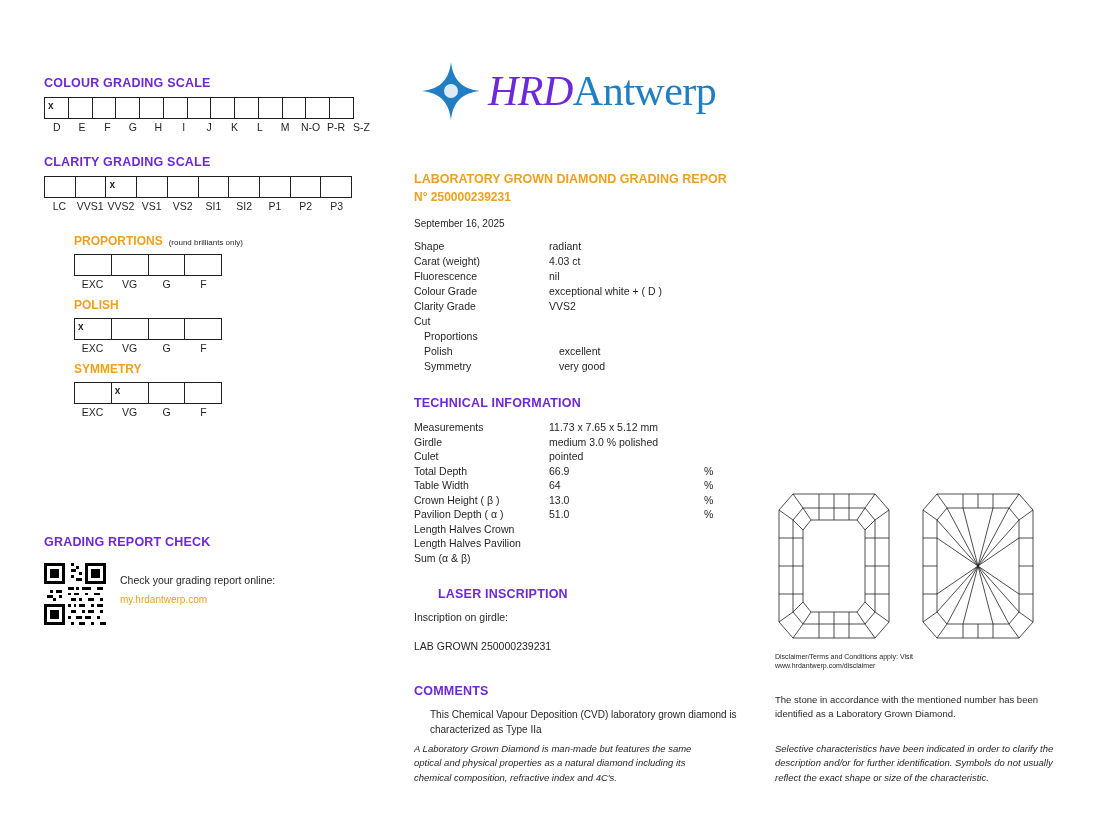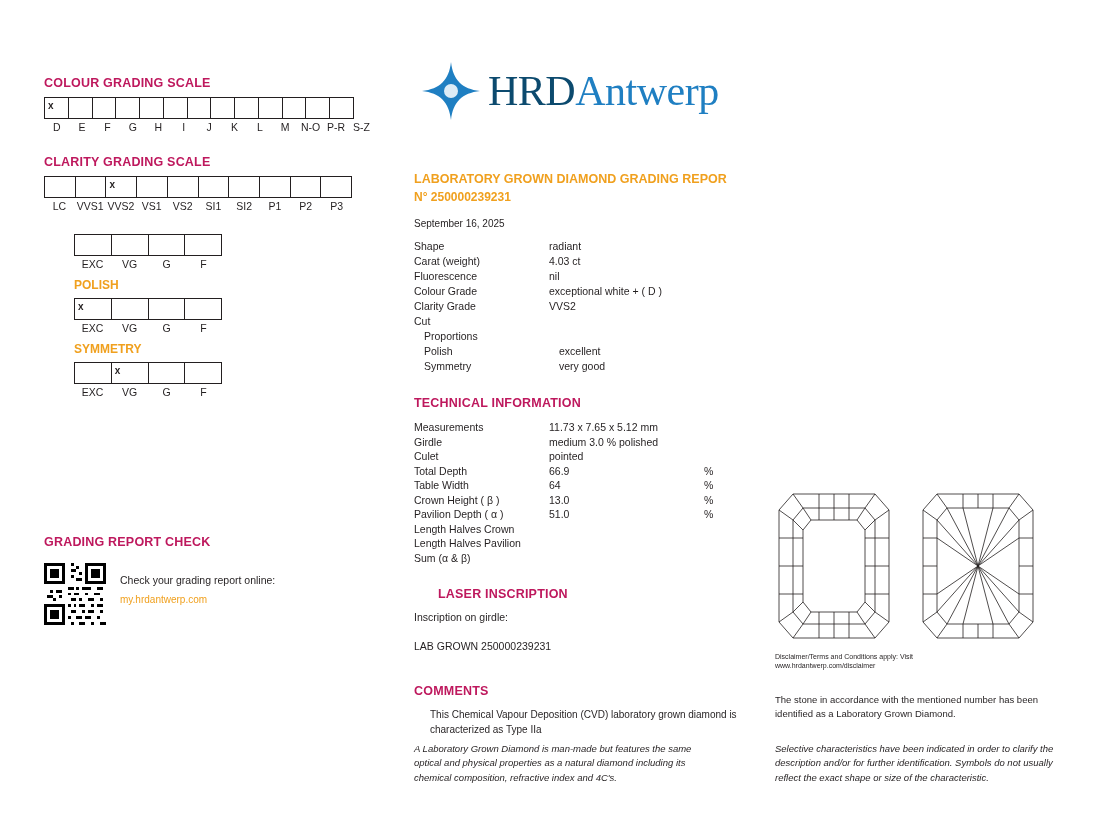--- a/index.html
+++ b/index.html
@@ -18,21 +18,21 @@
   .page {
     position: absolute;
     left: 0; top: 0;
     width: 1120px;
     height: 840px;
   }
   .sec-title {
     font-size: 12.5px;
     font-weight: bold;
     letter-spacing: 0.2px;
-    color: #be185d;
+    color: #6d28d9;
   }
 
   
   .left-col {
     position: absolute;
     left: 44px;
     top: 76px;
     width: 330px;
   }
   .scale-wrap { margin-bottom: 4px; }
@@ -126,21 +126,21 @@
     left: 420px;
     top: 60px;
     display: flex;
     align-items: center;
   }
   .logo-text {
     font-family: "Liberation Serif", serif;
     font-size: 42px;
     letter-spacing: -0.5px;
   }
-  .logo-hrd { color: #0c4a6e; font-weight: normal; }
+  .logo-hrd { color: #6d28d9; font-weight: normal; font-style: italic; }
   .logo-antwerp { color: #1f7fc2; font-weight: normal; }
 
   
   .mid-col {
     position: absolute;
     left: 414px;
     top: 172px;
     width: 330px;
   }
   .report-title {
@@ -308,20 +308,23 @@
         <span>SI1</span>
         <span>SI2</span>
         <span>P1</span>
         <span>P2</span>
         <span>P3</span>
       </div>
     </div>
 
     <div style="margin-top:22px;">
 
+      <div class="cut-sub-title" style="margin-top:10px;">
+        <span>PROPORTIONS</span><span class="cut-note">(round brilliants only)</span>
+      </div>
       <div class="cut-scale" style="margin-top:6px;">
         <div class="scale-row">
           <div class="scale-cell"></div>
           <div class="scale-cell"></div>
           <div class="scale-cell"></div>
           <div class="scale-cell"></div>
         </div>
         <div class="scale-labels">
           <span>EXC</span>
           <span>VG</span>

